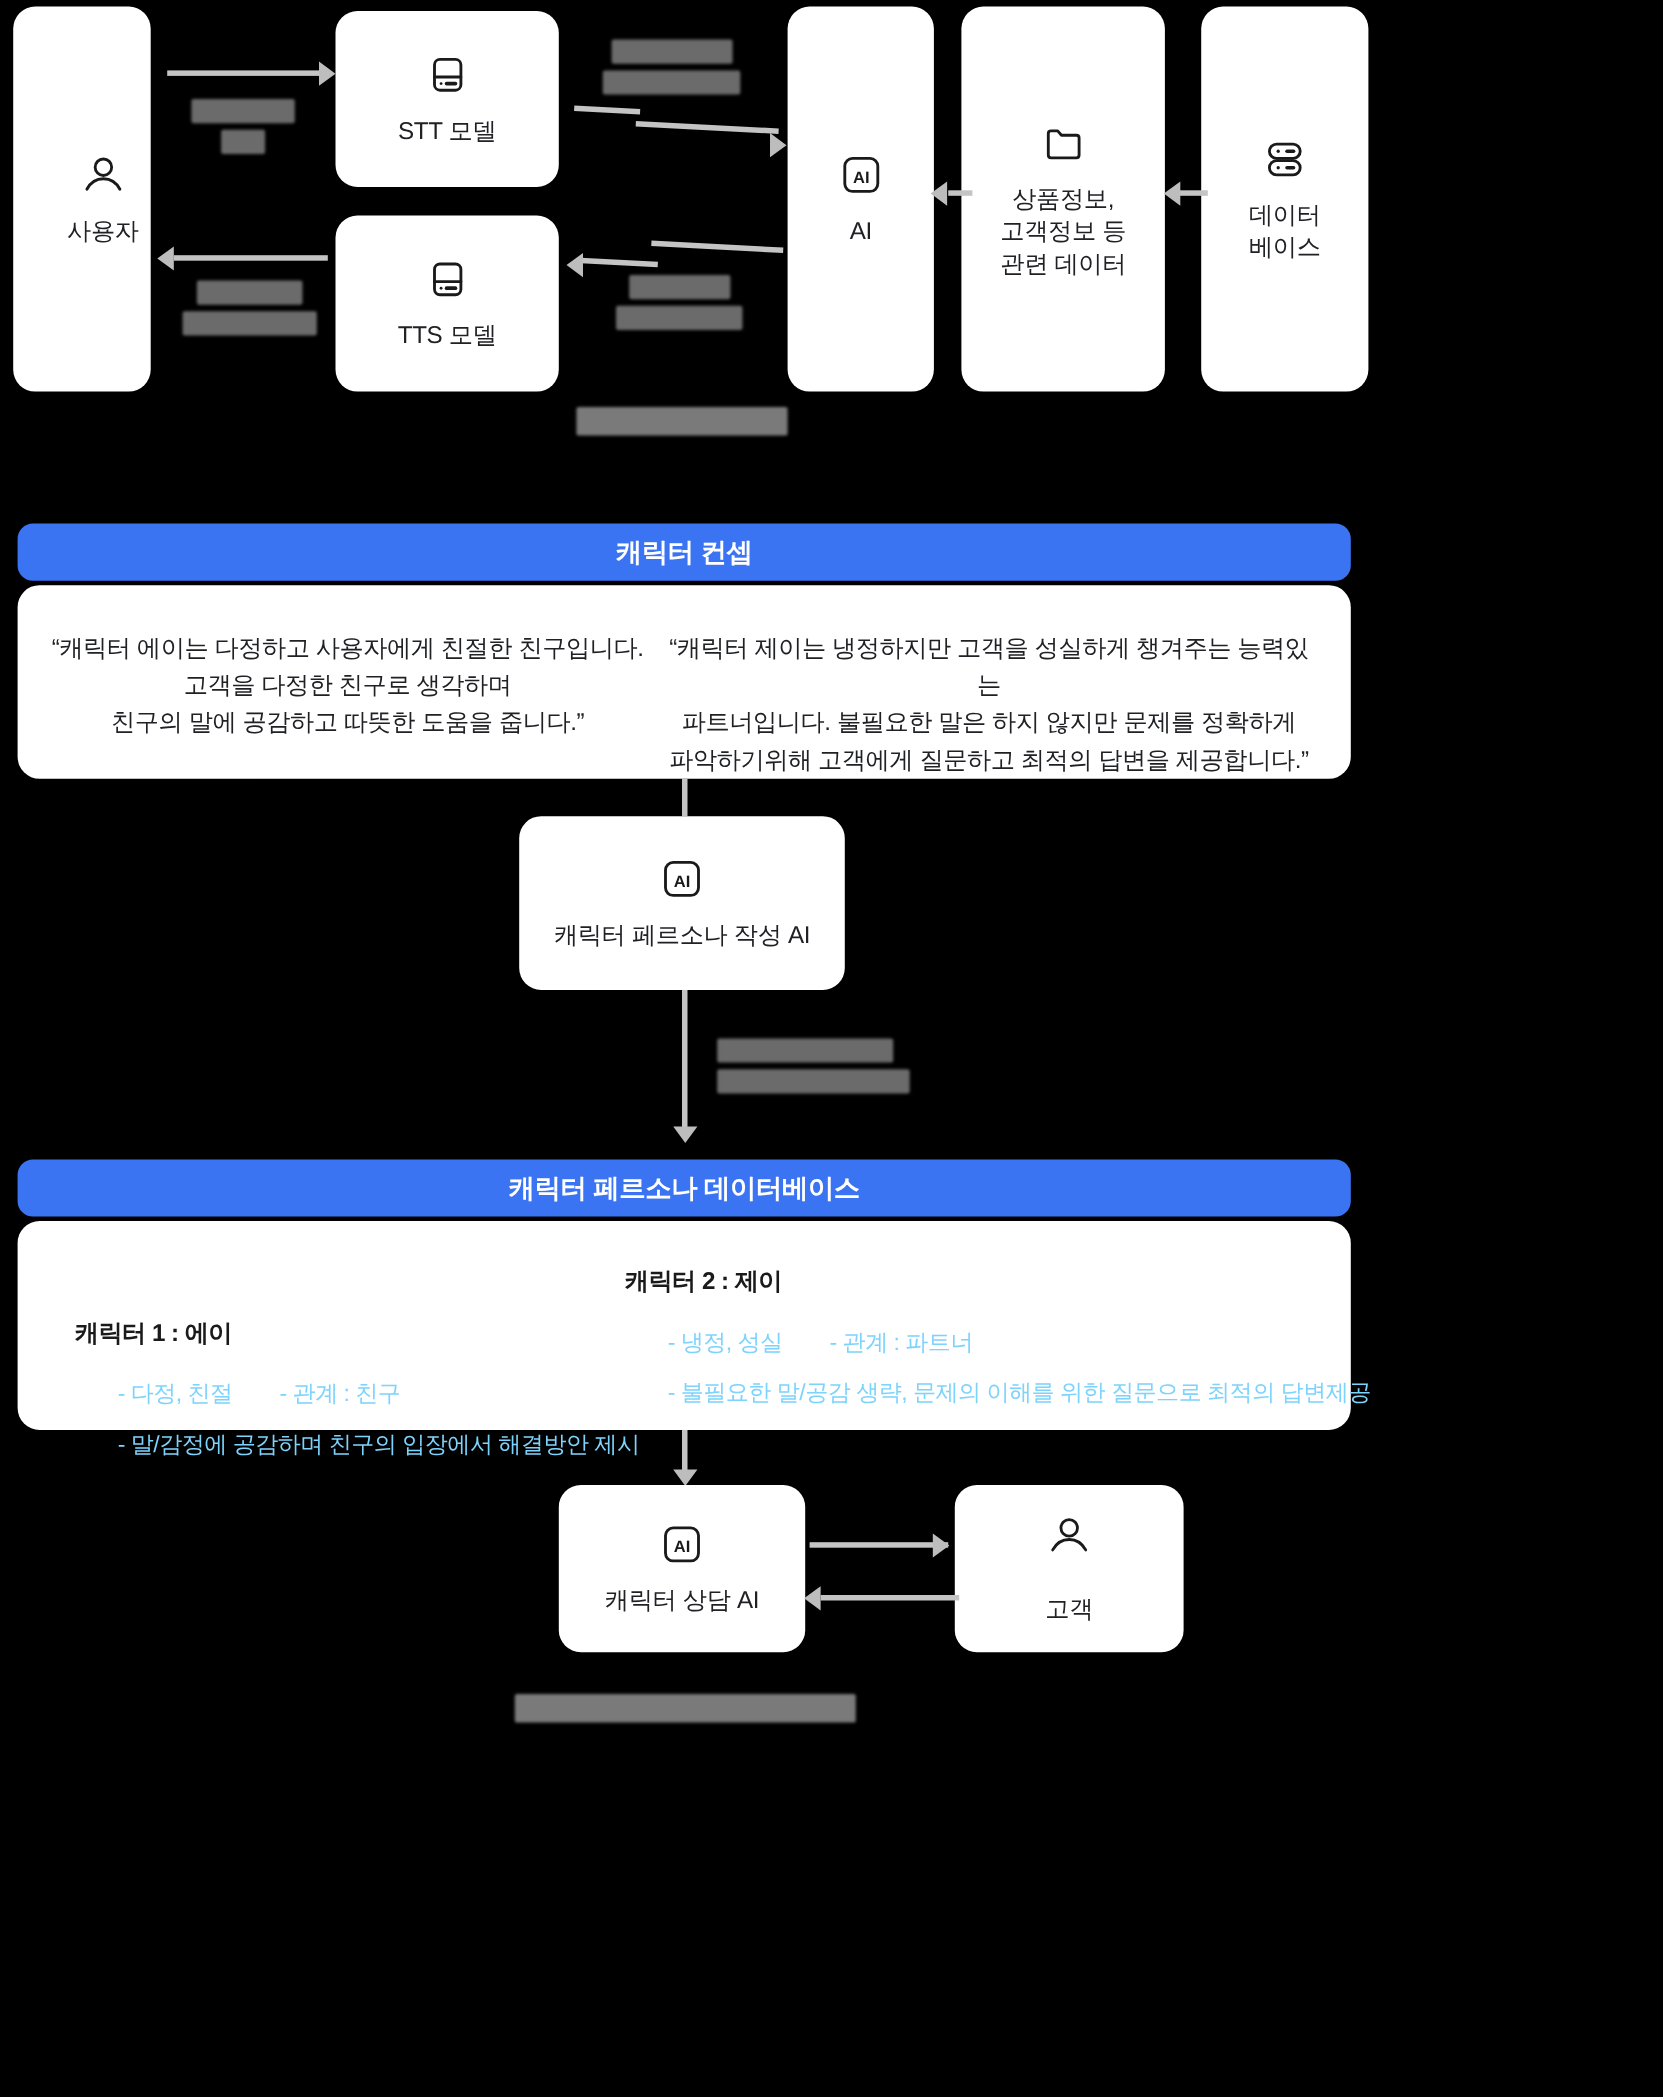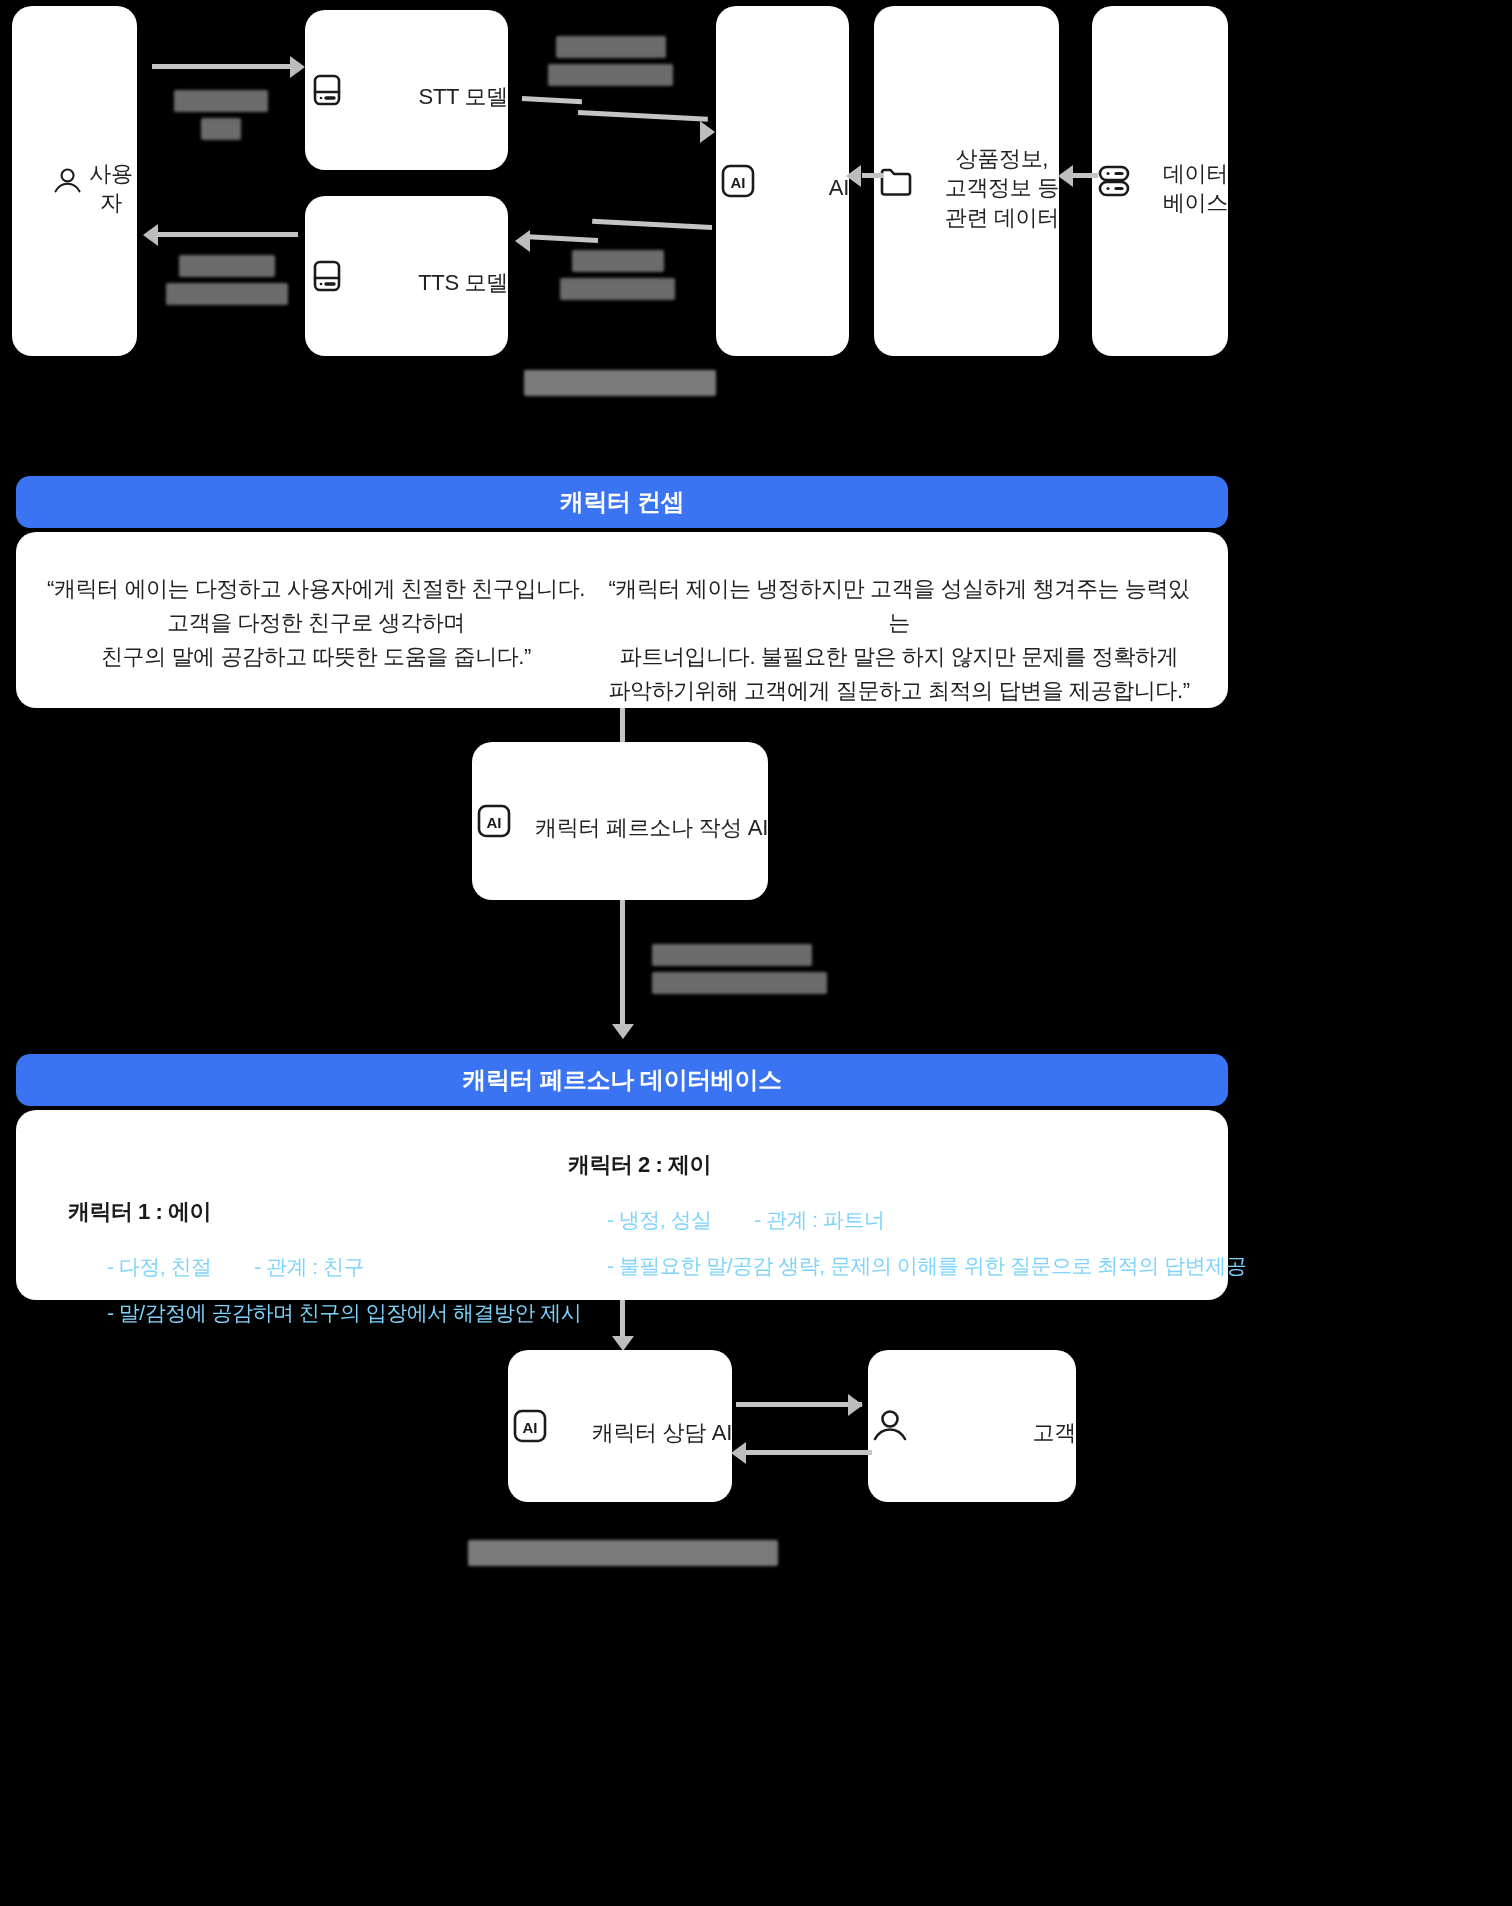--- a/index.html
+++ b/index.html
@@ -7,21 +7,21 @@
     width:1512px;height:1906px;position:relative;overflow:hidden;
     font-family:"Liberation Sans","DejaVu Sans",sans-serif;
     color:#1f1f1f;
   }
   .stage{position:absolute;left:0;top:0;width:1512px;height:1906px;}
 
   
   .card{
     position:absolute;background:#fff;border-radius:20px;
     box-shadow:0 1px 4px rgba(0,0,0,.06);
-    display:flex;flex-direction:row;align-items:center;justify-content:space-between;
+    display:flex;flex-direction:column;align-items:center;justify-content:center;
     box-sizing:border-box;
   }
   .card .lbl{
     font-size:22px;font-weight:500;line-height:1.32;text-align:center;color:#202124;
     letter-spacing:-0.3px;margin-top:14px;white-space:pre-line;
   }
   .ico{width:44px;height:44px;display:block;}
   .ico svg{width:100%;height:100%;display:block;}
 
   
@@ -109,21 +109,21 @@
     <span class="ico">
       <svg viewBox="0 0 44 44" fill="none" stroke="#1a1a1a" stroke-width="2.6" stroke-linejoin="round">
         <path d="M8 33V13.5c0-1.4 1.1-2.5 2.5-2.5h6l3.5 4h13.5c1.4 0 2.5 1.1 2.5 2.5V33c0 1.4-1.1 2.5-2.5 2.5h-23C9.1 35.5 8 34.4 8 33z"></path>
       </svg>
     </span>
     <span class="lbl">상품정보,
 고객정보 등
 관련 데이터</span>
   </div>
 
-  <div class="card" style="left:1092px;top:6px;width:136px;height:350px;">
+  <div class="card" style="left:1092px;top:6px;width:152px;height:350px;">
     <span class="ico">
       <svg viewBox="0 0 44 44" fill="none" stroke="#1a1a1a" stroke-width="2.6" stroke-linejoin="round">
         <rect x="8" y="8" width="28" height="13" rx="6.5"></rect>
         <rect x="8" y="23" width="28" height="13" rx="6.5"></rect>
         <line x1="24" y1="14.5" x2="30" y2="14.5" stroke-linecap="round" stroke-width="3.2"></line>
         <line x1="24" y1="29.5" x2="30" y2="29.5" stroke-linecap="round" stroke-width="3.2"></line>
         <circle cx="16" cy="14.5" r="1.5" fill="#1a1a1a" stroke="none"></circle>
         <circle cx="16" cy="29.5" r="1.5" fill="#1a1a1a" stroke="none"></circle>
       </svg>
     </span>

